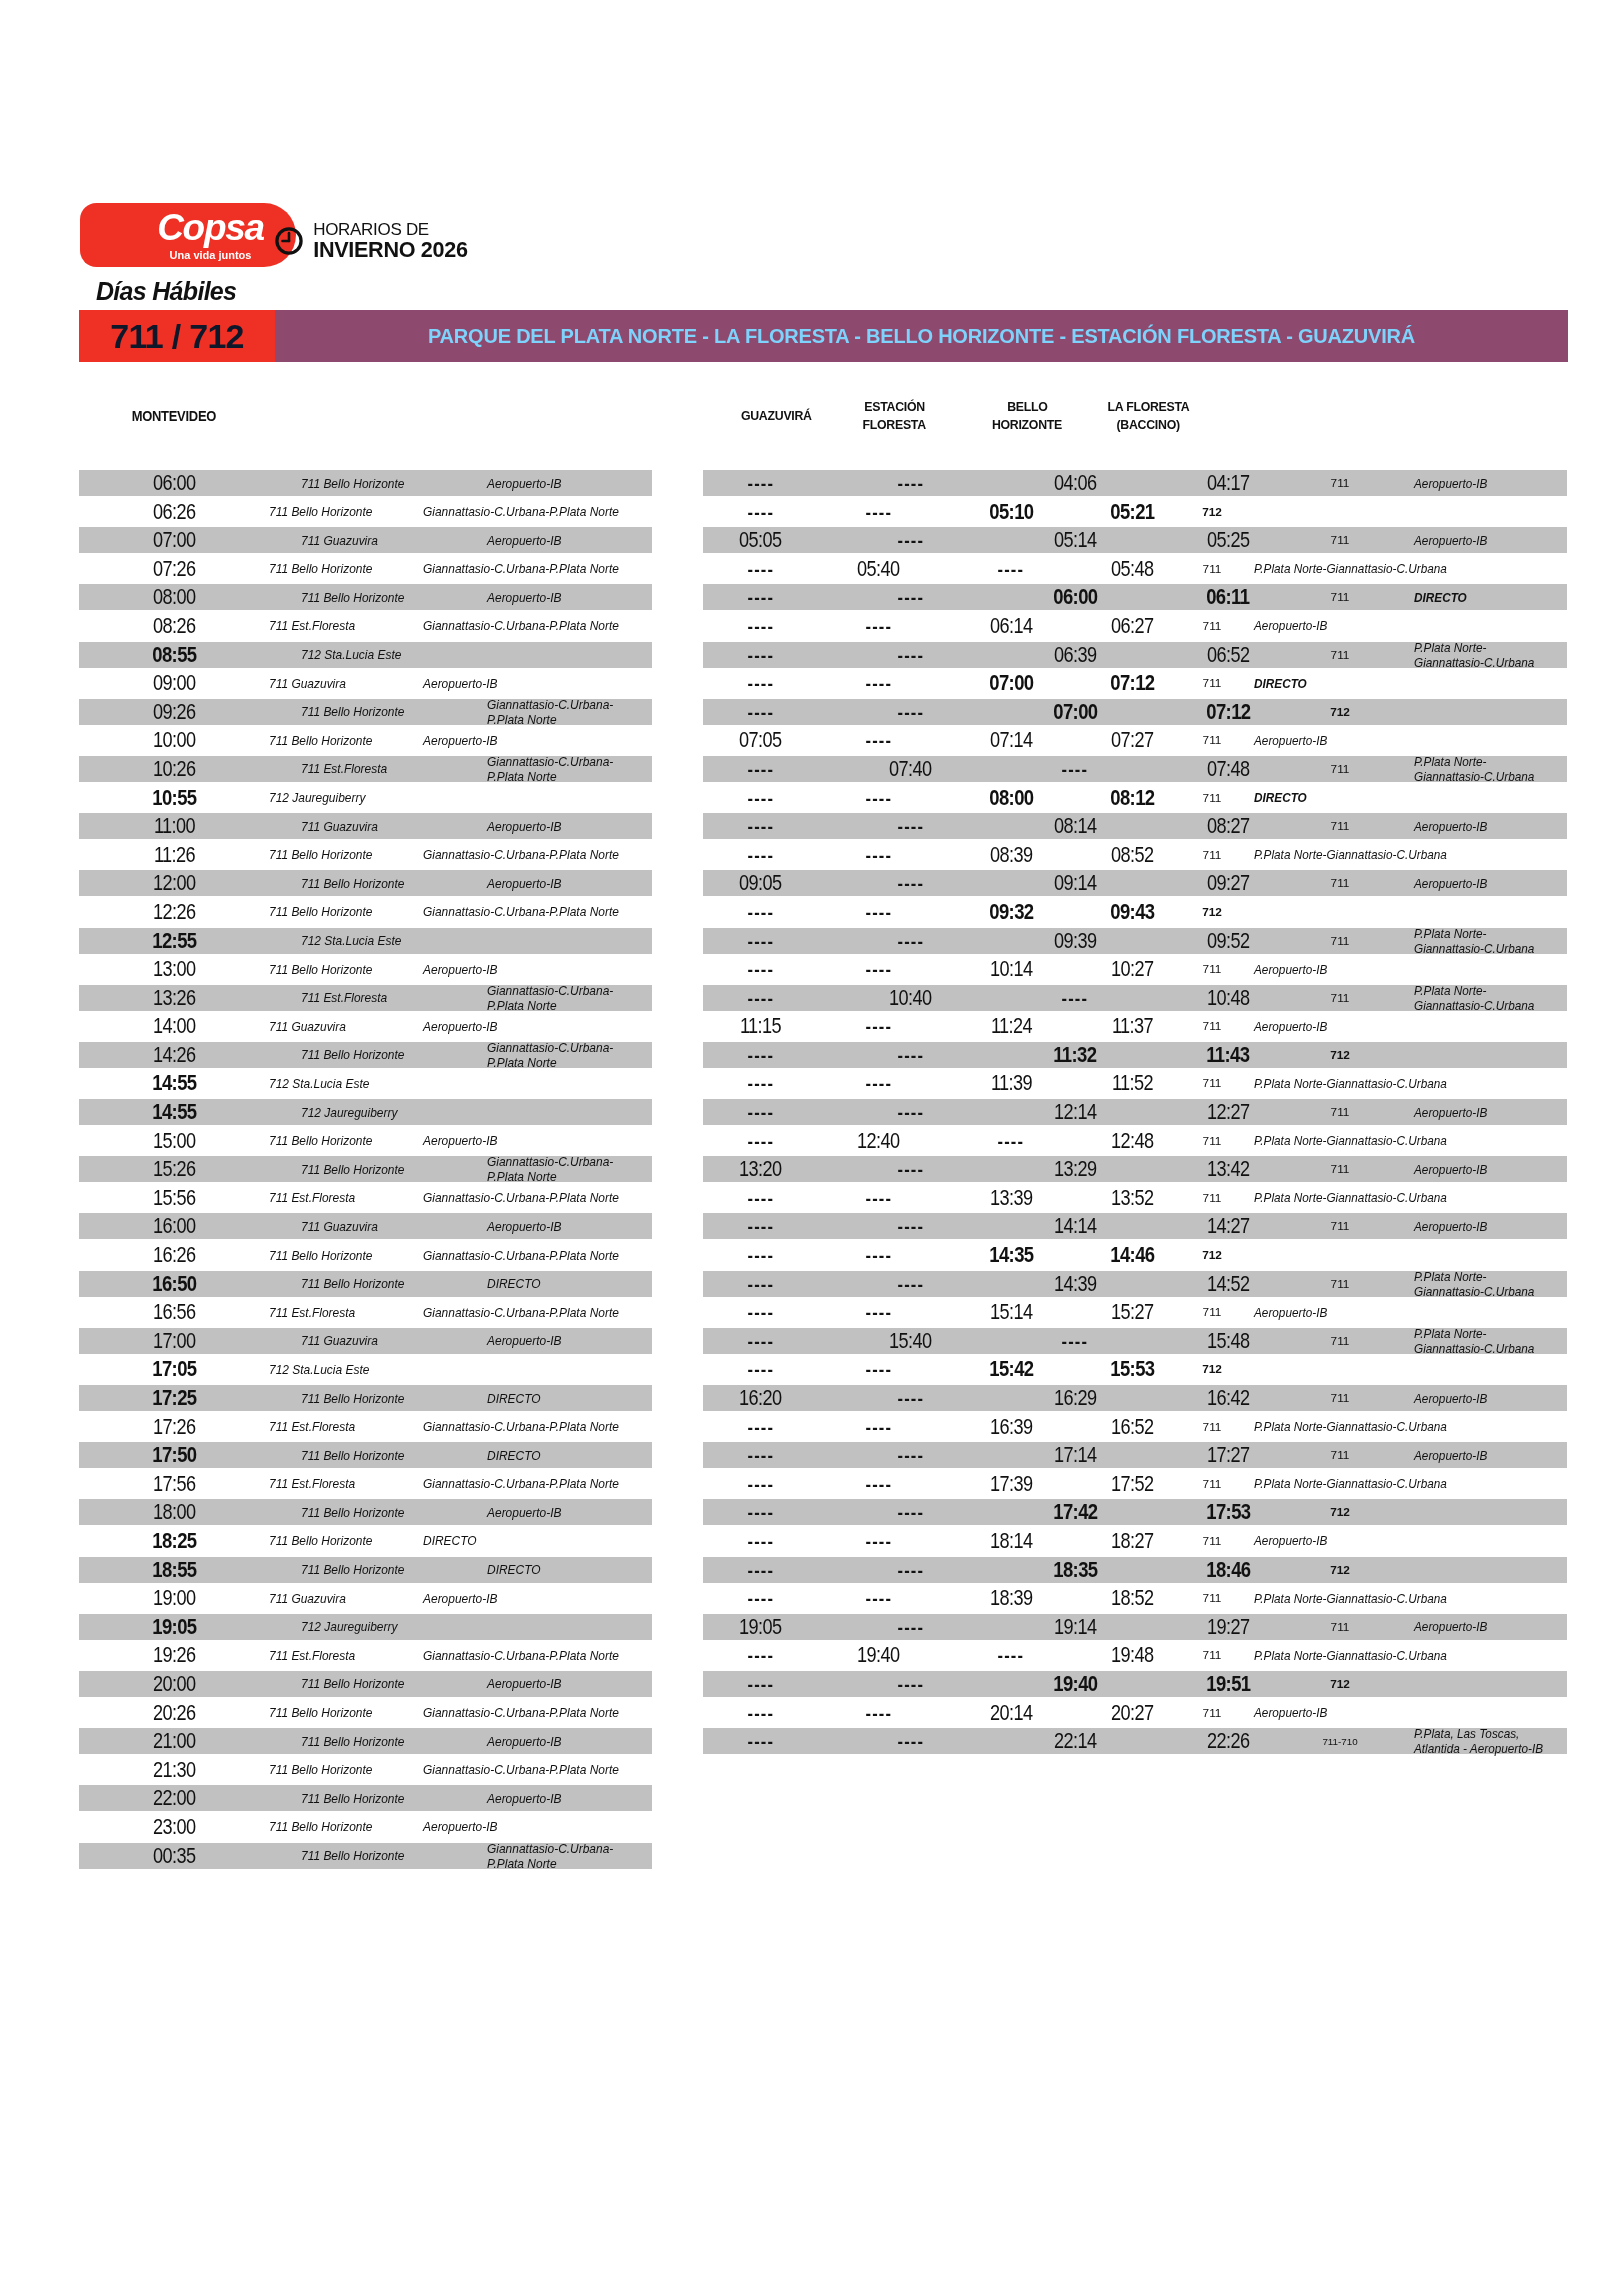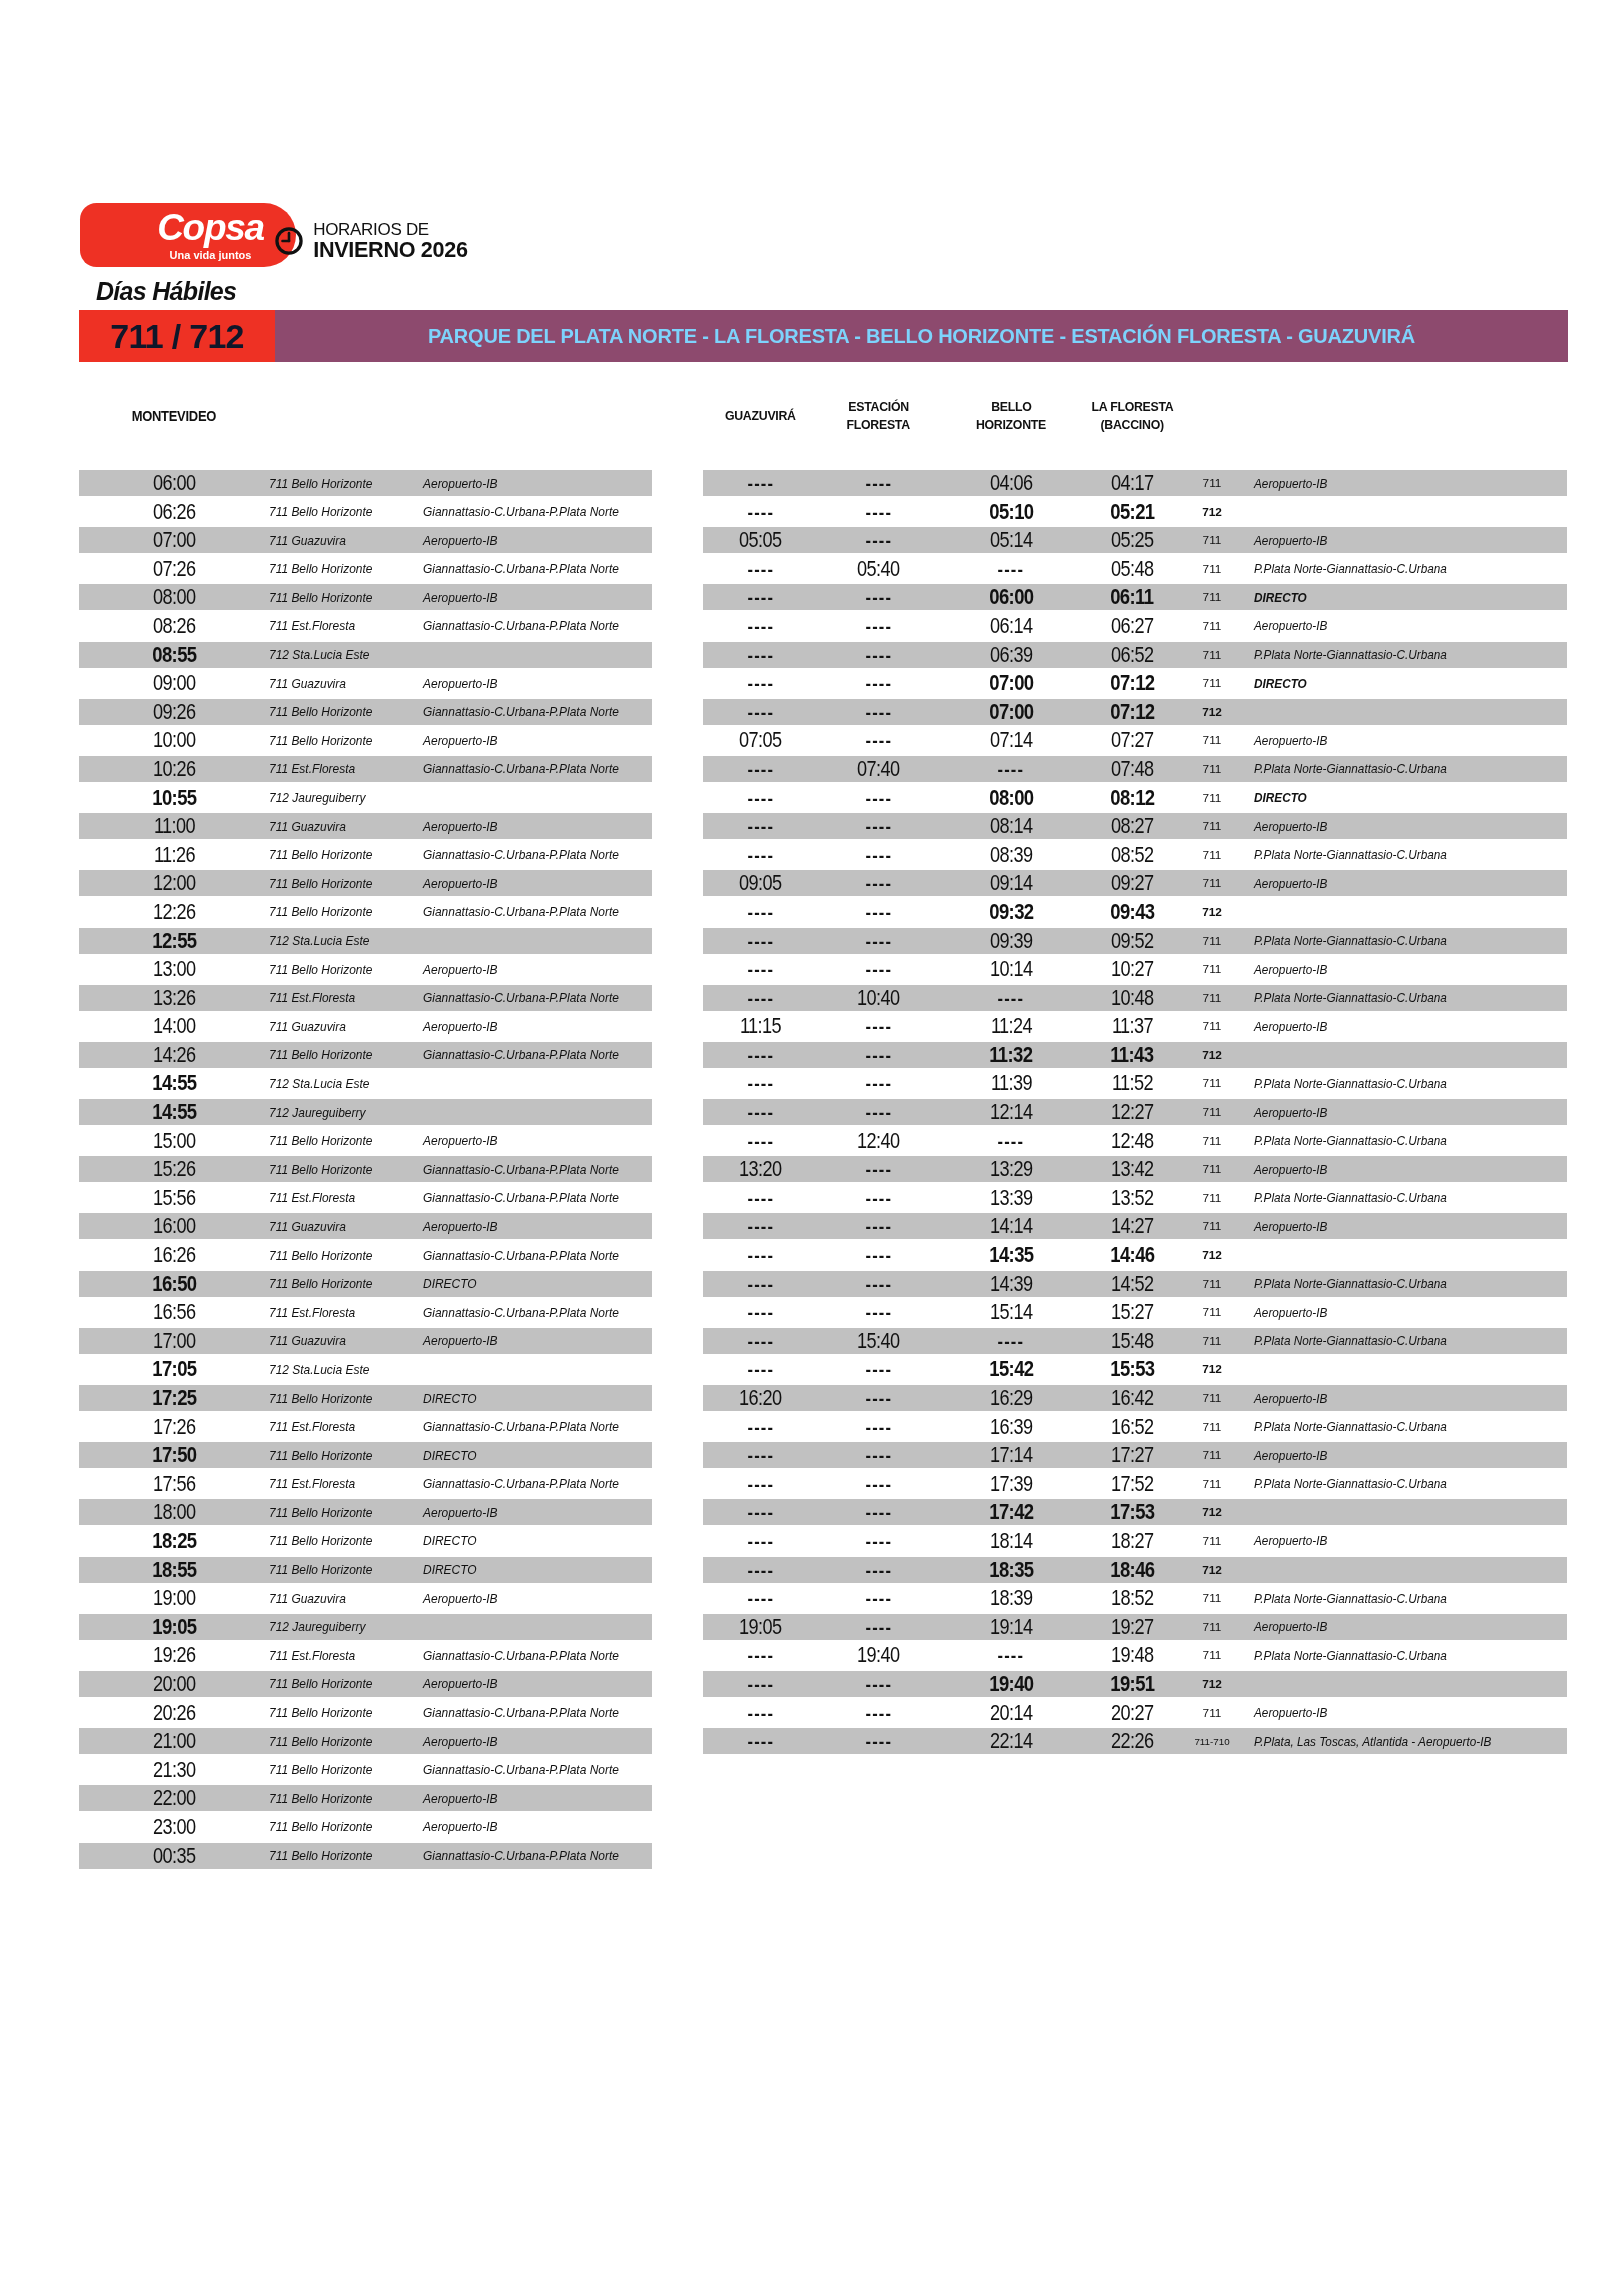--- a/index.html
+++ b/index.html
@@ -47,33 +47,33 @@
     display:flex;align-items:center;justify-content:center;
     font-size:20px;font-weight:800;letter-spacing:-0.2px;
   }
   
   .lheader{
     position:absolute;left:79px;top:393px;width:190px;height:46px;
     display:flex;align-items:center;justify-content:center;
     font-size:14.4px;font-weight:800;letter-spacing:-0.3px;
   }
   .rheaders{
-    position:absolute;left:703px;top:393px;width:864px;height:46px;
+    position:absolute;left:719px;top:393px;width:864px;height:46px;
     display:flex;
   }
   .rheader{
     display:flex;flex-direction:column;align-items:center;justify-content:center;
     font-size:13.7px;font-weight:800;line-height:1.35;letter-spacing:-0.3px;text-align:center;
   }
   .rh1{width:115px}.rh2{width:121px}.rh3{width:144px}.rh4{width:98px}
   
   .ltable{position:absolute;left:79px;top:470px;width:573px;}
   .rtable{position:absolute;left:703px;top:470px;width:864px;}
   .row{height:26px;margin-bottom:2.6px;display:flex;align-items:center;}
-  .row.g{background:var(--stripe);}
+  .row.g{background:var(--stripe);gap:32px;}
   .num{display:inline-block;transform:scaleX(0.84);letter-spacing:-0.7px;}
   .txt{display:inline-block;transform:scaleX(0.92);transform-origin:0 50%;}
   .ctxt{display:inline-block;transform:scaleX(0.9);}
   
   .ltime{width:190px;text-align:center;font-size:21.6px;font-weight:400;}
   .lroute{width:154px;font-size:13px;font-style:italic;}
   .lvia{flex:1;font-size:13px;font-style:italic;}
   .row.bold .ltime{font-weight:800;font-size:22px;}
   .row.bold .lroute,.row.bold .lvia{font-weight:400;}
   

